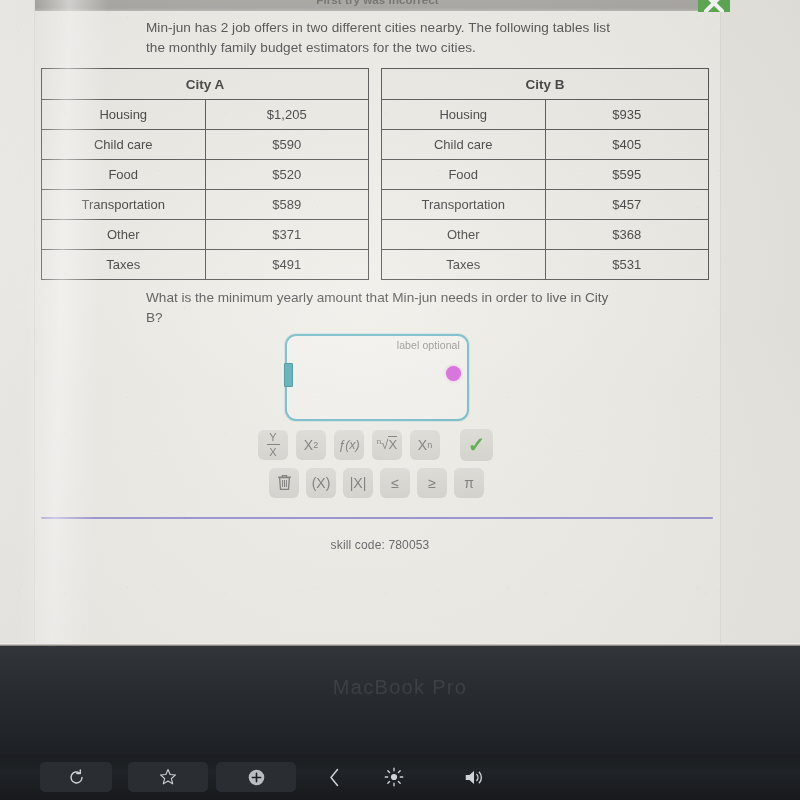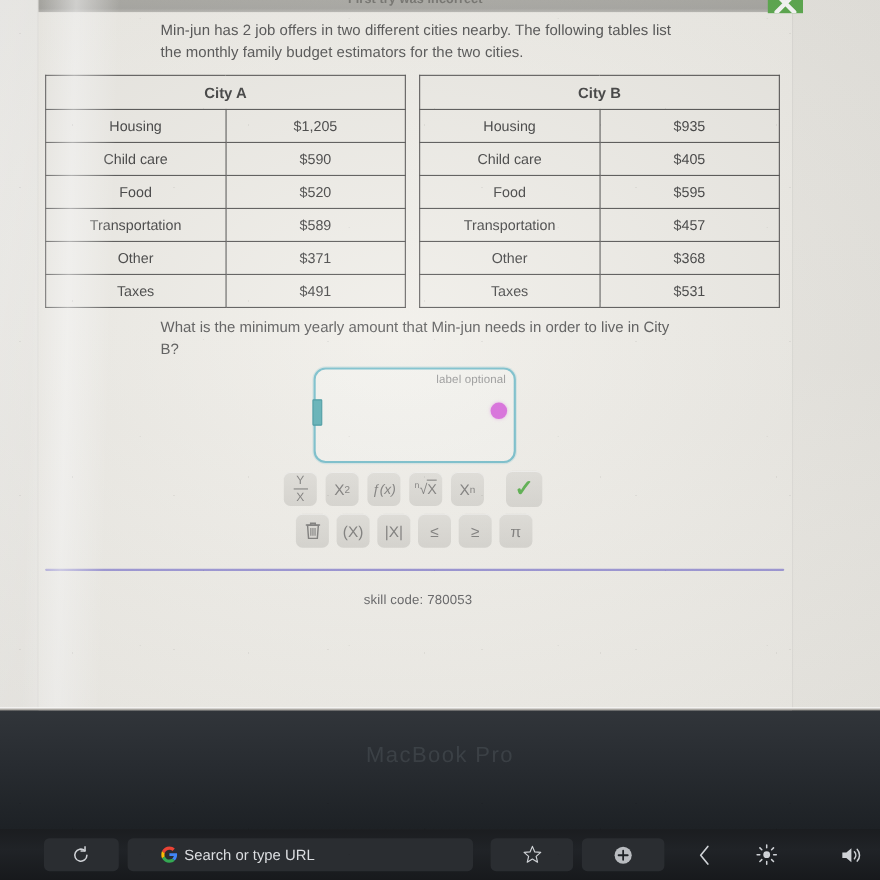--- a/index.html
+++ b/index.html
@@ -523,29 +523,20 @@
 
   <div class="touchbar">
 
     <div class="tb-seg tb-fill tb-reload">
       <svg width="17" height="17" viewBox="0 0 17 17">
         <path d="M14 8.5 a5.5 5.5 0 1 1 -1.9 -4.2" stroke="#cfd2d6" stroke-width="1.4" fill="none" stroke-linecap="round"></path>
         <path d="M12.3 0.9 L12.3 4.6 L8.7 4.6" stroke="#cfd2d6" stroke-width="1.4" fill="none" stroke-linecap="round" stroke-linejoin="round"></path>
       </svg>
     </div>
 
-    <div class="tb-seg tb-fill tb-url">
-      <svg class="g-logo" viewBox="0 0 48 48">
-        <path fill="#4285F4" d="M45 24c0-1.6-.1-2.7-.4-4H24v7.5h12c-.3 2-1.6 5-4.6 7l7 5.4C42.6 36.3 45 30.7 45 24z"></path>
-        <path fill="#34A853" d="M24 46c6 0 11-2 14.7-5.4l-7-5.4c-1.9 1.3-4.4 2.2-7.7 2.2-5.9 0-10.9-3.9-12.7-9.3l-7.3 5.6C7.6 41 15.2 46 24 46z"></path>
-        <path fill="#FBBC05" d="M11.3 28.1c-.5-1.4-.8-2.9-.8-4.1s.3-2.8.7-4.1l-7.3-5.7C2.5 17.1 2 20.5 2 24s.5 6.9 1.9 9.8l7.4-5.7z"></path>
-        <path fill="#EA4335" d="M24 10.3c3.3 0 6.2 1.2 8.5 3.3l6.3-6.3C35 3.7 30 1.5 24 1.5 15.2 1.5 7.6 6.6 3.9 14.1l7.4 5.7C13.1 14.2 18.1 10.3 24 10.3z"></path>
-      </svg>
-      <span>Search or type URL</span>
-    </div>
 
     <div class="tb-seg tb-fill tb-star">
       <svg width="18" height="18" viewBox="0 0 20 20">
         <path d="M10 1.6 L12.4 7.2 L18.4 7.7 L13.8 11.7 L15.2 17.6 L10 14.4 L4.8 17.6 L6.2 11.7 L1.6 7.7 L7.6 7.2 Z" stroke="#cfd2d6" stroke-width="1.2" fill="none" stroke-linejoin="round"></path>
       </svg>
     </div>
 
     <div class="tb-seg tb-fill tb-plus">
       <svg width="19" height="19" viewBox="0 0 20 20">
         <circle cx="10" cy="10" r="8.2" fill="#b9bcc0"></circle>

